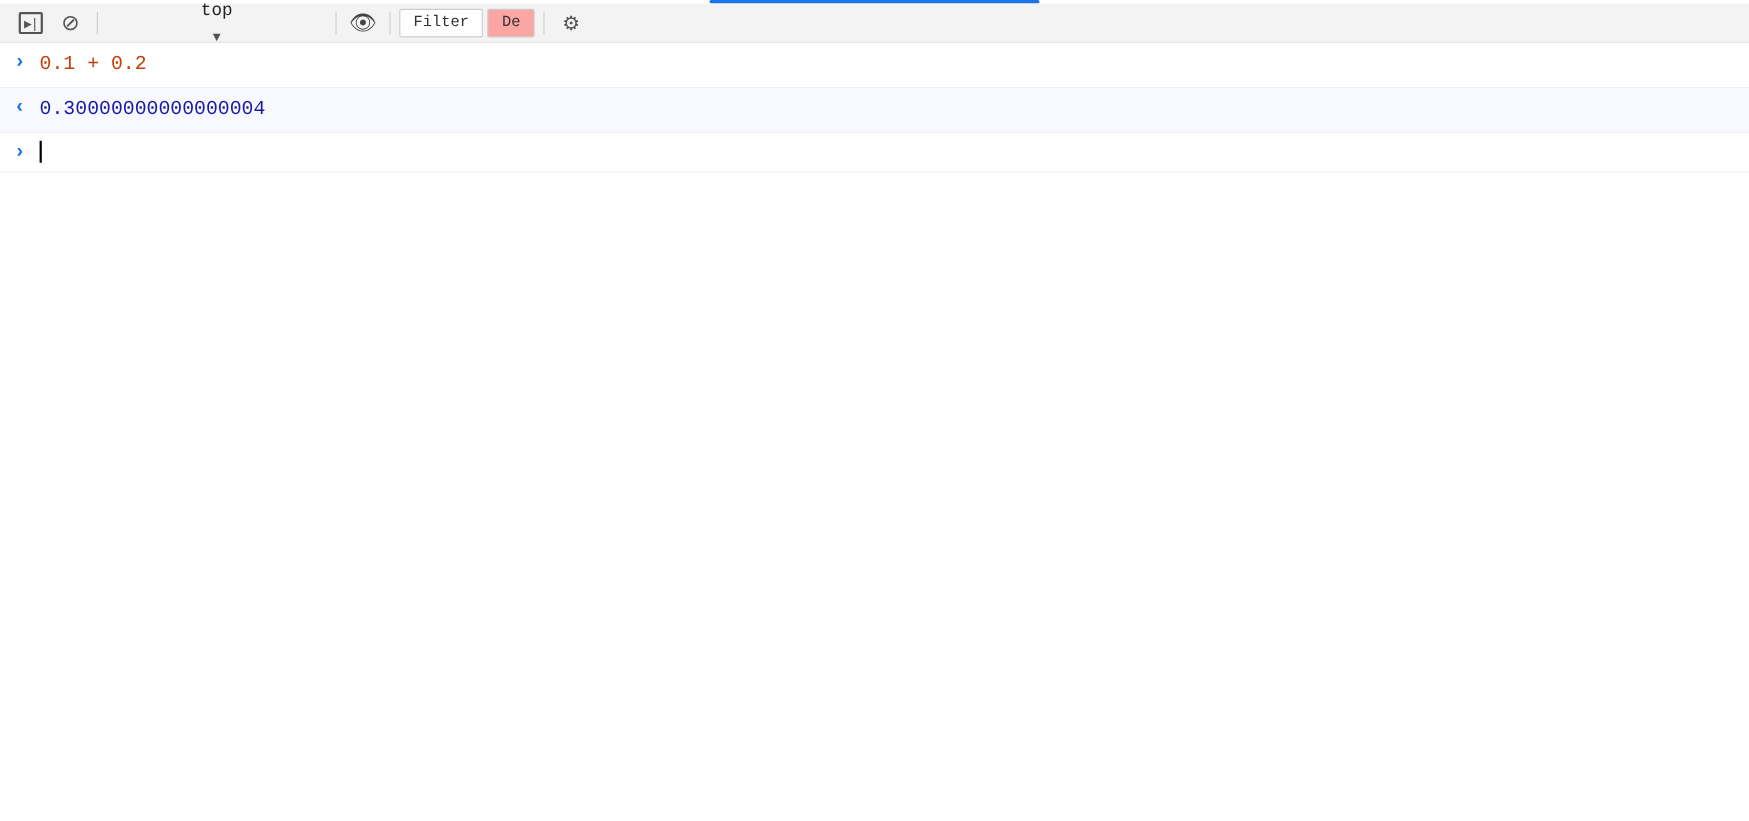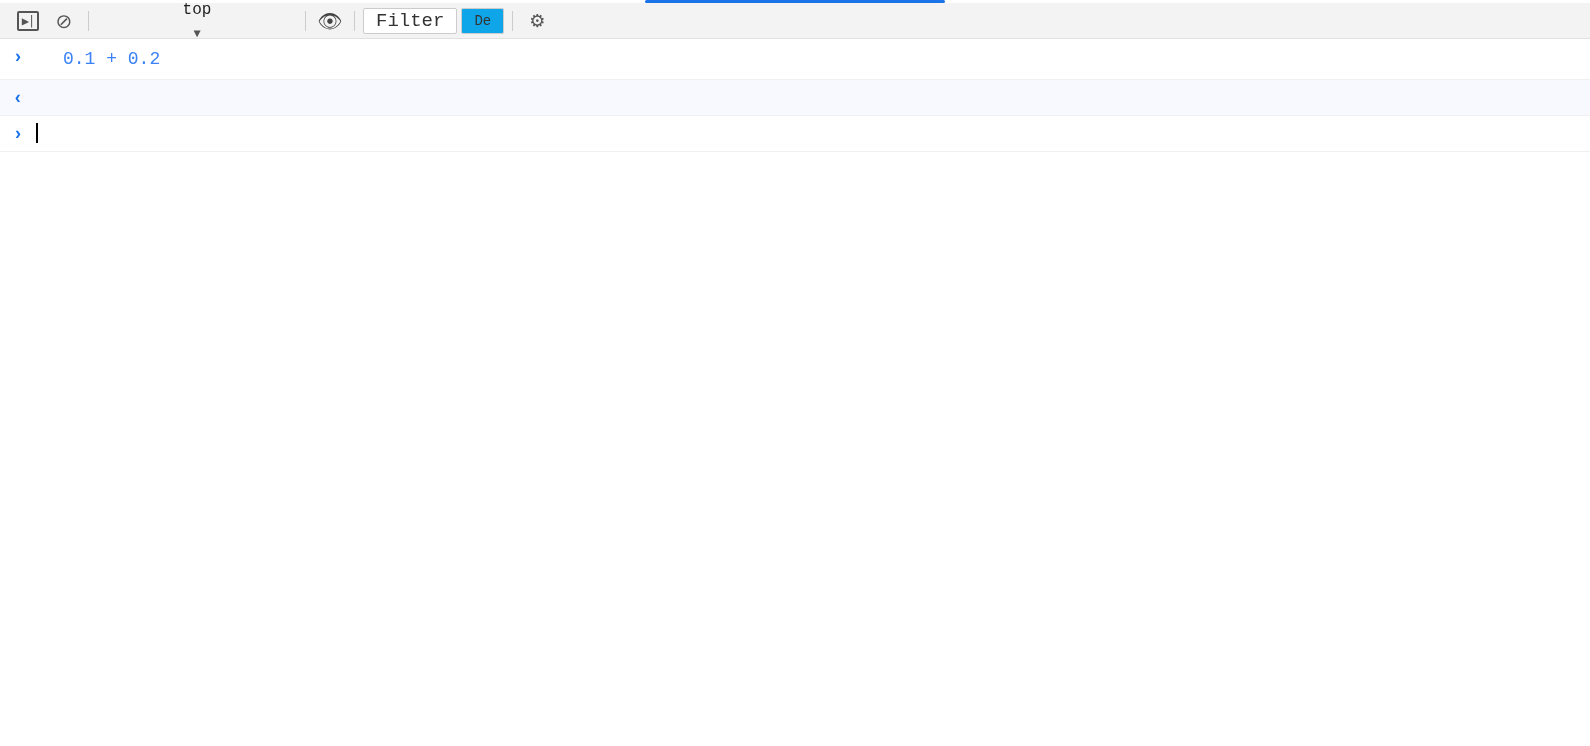--- a/index.html
+++ b/index.html
@@ -93,33 +93,33 @@
     .filter-btn {
       display: flex;
       align-items: center;
       justify-content: center;
       padding: 2px 12px;
       height: 26px;
       border: 1px solid #cccccc;
       background: #ffffff;
       cursor: pointer;
       border-radius: 2px;
-      font-size: 19px;
+      font-size: 14px;
       color: #333;
       font-family: inherit;
     }
 
     .de-btn {
       display: flex;
       align-items: center;
       justify-content: flex-start;
       padding: 2px 12px;
       height: 26px;
       border: 1px solid #cccccc;
-      background: #0ea5e9;
+      background: #fca5a5;
       cursor: pointer;
       border-radius: 2px;
       font-size: 14px;
       color: #333;
       font-family: inherit;
     }
 
     .console-body {
       background: #ffffff;
       height: calc(746px - 39px);
@@ -237,25 +237,26 @@
 
   <button class="toolbar-icon-btn" title="Console settings">
     <span style="font-size: 18px; color: #555;">⚙</span>
   </button>
 </div>
 
 <div class="console-body">
 
   <div class="console-entry console-entry-input">
     <span class="entry-arrow" style="color: #1a73e8; font-size: 18px;">›</span>
-    <span class="entry-content" style="font-size: 18px; color: #3b82f6; font-weight: normal; margin-left: 27px;">0.1 + 0.2</span>
+    <span class="entry-content" style="font-size: 18px; color: #c2410c; font-weight: normal;">0.1 + 0.2</span>
   </div>
 
   <div class="console-entry console-entry-output">
     <span class="entry-arrow" style="color: #1a73e8; font-size: 18px;">‹</span>
+    <span class="entry-content entry-content-result" style="font-size: 18px; color: #1a1aa6;">0.30000000000000004</span>
   </div>
 
   <div class="console-entry console-entry-active">
     <span class="entry-arrow" style="color: #1a73e8; font-size: 18px;">›</span>
     <div class="entry-content cursor-line" style="font-size: 18px;">
       <span class="cursor"></span>
     </div>
   </div>
 
 </div>

